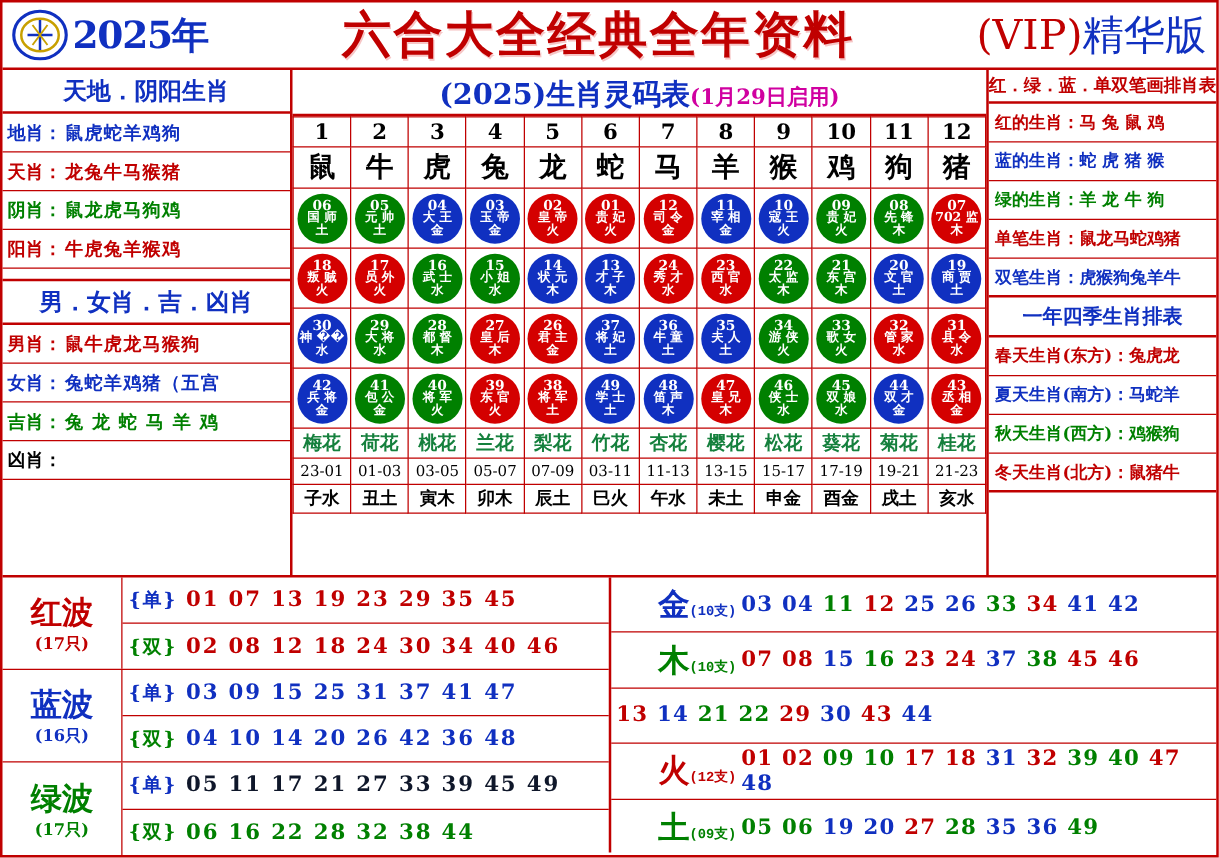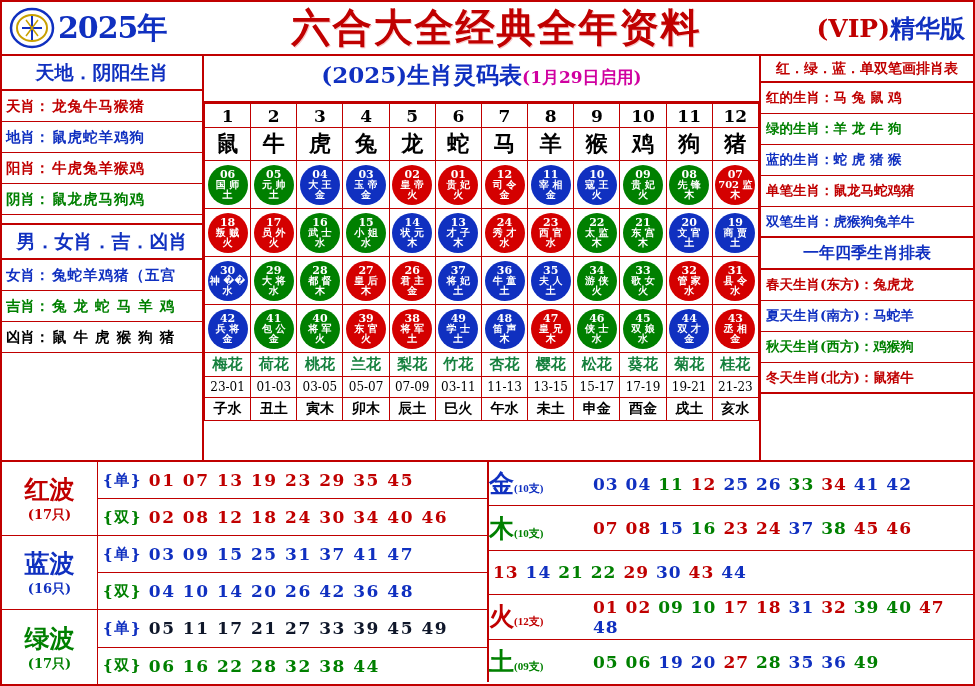--- a/index.html
+++ b/index.html
@@ -37,34 +37,34 @@
     margin-right: 10px; letter-spacing: -1px;
   }
   .maintitle {
     flex: 1; text-align: center;
     color: #c00000; font-weight: bold;
     font-size: 39px; letter-spacing: 2px;
     font-family: "DejaVu Serif", serif;
     text-shadow: 1px 1px 0 #f6c6c6;
   }
   .vip {
-    color: #1030c0; font-weight: bold; font-size: 25px;
+    color: #1030c0; font-weight: normal; font-size: 33px;
     font-family: "DejaVu Serif", serif;
     padding-right: 4px;
   }
   .vip .vipred { color: #c00000; }
 
   
   .body3 {
     display: flex;
     height: 404px;
   }
-  .colL { width: 202px; border-right: 2px solid #c00000; }
+  .colL { width: 232px; border-right: 2px solid #c00000; }
   .colC { flex: 1; border-right: 2px solid #c00000; }
-  .colR { width: 212px; }
+  .colR { width: 182px; }
 
   
   .secthead {
     text-align: center; font-weight: bold; font-size: 19px;
     color: #1030c0; padding: 4px 0 3px;
     border-bottom: 2px solid #c00000;
     font-family: "DejaVu Serif", serif;
   }
   .lrow {
     display: flex; align-items: center;
@@ -74,21 +74,21 @@
     font-family: "DejaVu Serif", serif;
   }
   .lrow .lab { width: 46px; flex:none; }
   .lrow .val { flex:1; letter-spacing: 1px; }
   .c-red { color:#c00000; } .c-blue { color:#1030c0; }
   .c-green { color:#008000; } .c-black { color:#000; }
   .spacer-row { height: 10px; border-bottom: 2px solid #c00000; }
 
   
   .ctitle {
-    text-align: center; padding: 4px 0 10px;
+    text-align: center; padding: 4px 0 0;
     border-bottom: 2px solid #c00000;
     font-family: "DejaVu Serif", serif;
     font-size: 23px; font-weight: bold;
     white-space: nowrap;
   }
   .ctitle .t1 { color:#1030c0; }
   .ctitle .t3 { color:#d000a0; font-size: 17px; }
 
   table.grid { border-collapse: collapse; width: 100%; table-layout: fixed; }
   table.grid td {
@@ -160,22 +160,22 @@
     font-family: "DejaVu Serif", serif;
   }
   .wline:first-child { border-bottom: 1px solid #c00000; }
   .tag { font-size: 15px; margin-right: 7px; }
   .tag.single { color:#1030c0; }
   .tag.double { color:#008000; }
 
   .elemrow { display:flex; align-items:center; height: 44.4px; border-bottom: 1px solid #c00000; }
   .elemrow.last { border-bottom: none; }
   .elemname {
-    width: 100px; flex:none; text-align:left;
-    font-family: Liberation Serif, serif;
+    width: 100px; flex:none; text-align:right;
+    font-family: Liberation Mono, monospace;
   }
   .elemname .en { font-size: 25px; font-weight: bold; }
   .elemname .ec { font-size: 11px; font-weight: bold; }
   .elemnums {
     flex:1; font-size: 17px; font-weight: bold; letter-spacing:1px;
     font-family: "DejaVu Serif", serif; padding-left: 4px;
   }
 </style>
 </head>
 <body>
@@ -194,48 +194,51 @@
     <div class="year">2025年</div>
     <div class="maintitle">六合大全经典全年资料</div>
     <div class="vip"><span class="vipred">(VIP)</span><span>精华版</span></div>
   </div>
 
   <div class="body3">
 
     <div class="colL">
       <div class="secthead">天地．阴阳生肖</div>
       <div class="lrow">
+        <span class="lab c-blue">地肖：</span>
+        <span class="val c-blue">鼠虎蛇羊鸡狗</span>
+      </div>
+      <div class="lrow">
         <span class="lab c-red">天肖：</span>
         <span class="val c-red">龙兔牛马猴猪</span>
       </div>
       <div class="lrow">
-        <span class="lab c-blue">地肖：</span>
-        <span class="val c-blue">鼠虎蛇羊鸡狗</span>
+        <span class="lab c-green">阴肖：</span>
+        <span class="val c-green">鼠龙虎马狗鸡</span>
       </div>
       <div class="lrow">
         <span class="lab c-red">阳肖：</span>
         <span class="val c-red">牛虎兔羊猴鸡</span>
       </div>
-      <div class="lrow">
-        <span class="lab c-green">阴肖：</span>
-        <span class="val c-green">鼠龙虎马狗鸡</span>
-      </div>
       <div class="spacer-row"></div>
       <div class="secthead">男．女肖．吉．凶肖</div>
       <div class="lrow">
+        <span class="lab c-red">男肖：</span>
+        <span class="val c-red">鼠牛虎龙马猴狗</span>
+      </div>
+      <div class="lrow">
         <span class="lab c-blue">女肖：</span>
         <span class="val c-blue">兔蛇羊鸡猪（五宫</span>
       </div>
       <div class="lrow">
         <span class="lab c-green">吉肖：</span>
         <span class="val c-green">兔 龙 蛇 马 羊 鸡</span>
       </div>
       <div class="lrow">
         <span class="lab c-black">凶肖：</span>
-        <span class="val c-black">鼠 牛 虎 猴 狗 猪</span>
       </div>
     </div>
 
     <div class="colC">
       <div class="ctitle">
         <span class="t1">(2025)生肖灵码表</span><span class="t3">(1月29日启用)</span>
       </div>
       <table class="grid">
         <tbody>
             <tr class="rownum" id="row-num">
@@ -657,24 +660,24 @@
     </div>
 
     <div class="colR">
       <div class="rtitle">
         <span class="c-red">红．绿．蓝．单双笔画排肖表</span>
       </div>
       <div class="rrow">
           <span class="c-red">红的生肖：马 兔 鼠 鸡</span>
         </div>
       <div class="rrow">
+          <span class="c-blue">蓝的生肖：蛇 虎 猪 猴</span>
+        </div>
+      <div class="rrow">
           <span class="c-green">绿的生肖：羊 龙 牛 狗</span>
-        </div>
-      <div class="rrow">
-          <span class="c-blue">蓝的生肖：蛇 虎 猪 猴</span>
         </div>
       <div class="rrow">
           <span class="c-red">单笔生肖：鼠龙马蛇鸡猪</span>
         </div>
       <div class="rrow last">
           <span class="c-blue">双笔生肖：虎猴狗兔羊牛</span>
         </div>
       <div class="rhead">一年四季生肖排表</div>
       <div class="rrow">
           <span class="c-red">春天生肖(东方)：兔虎龙</span>

